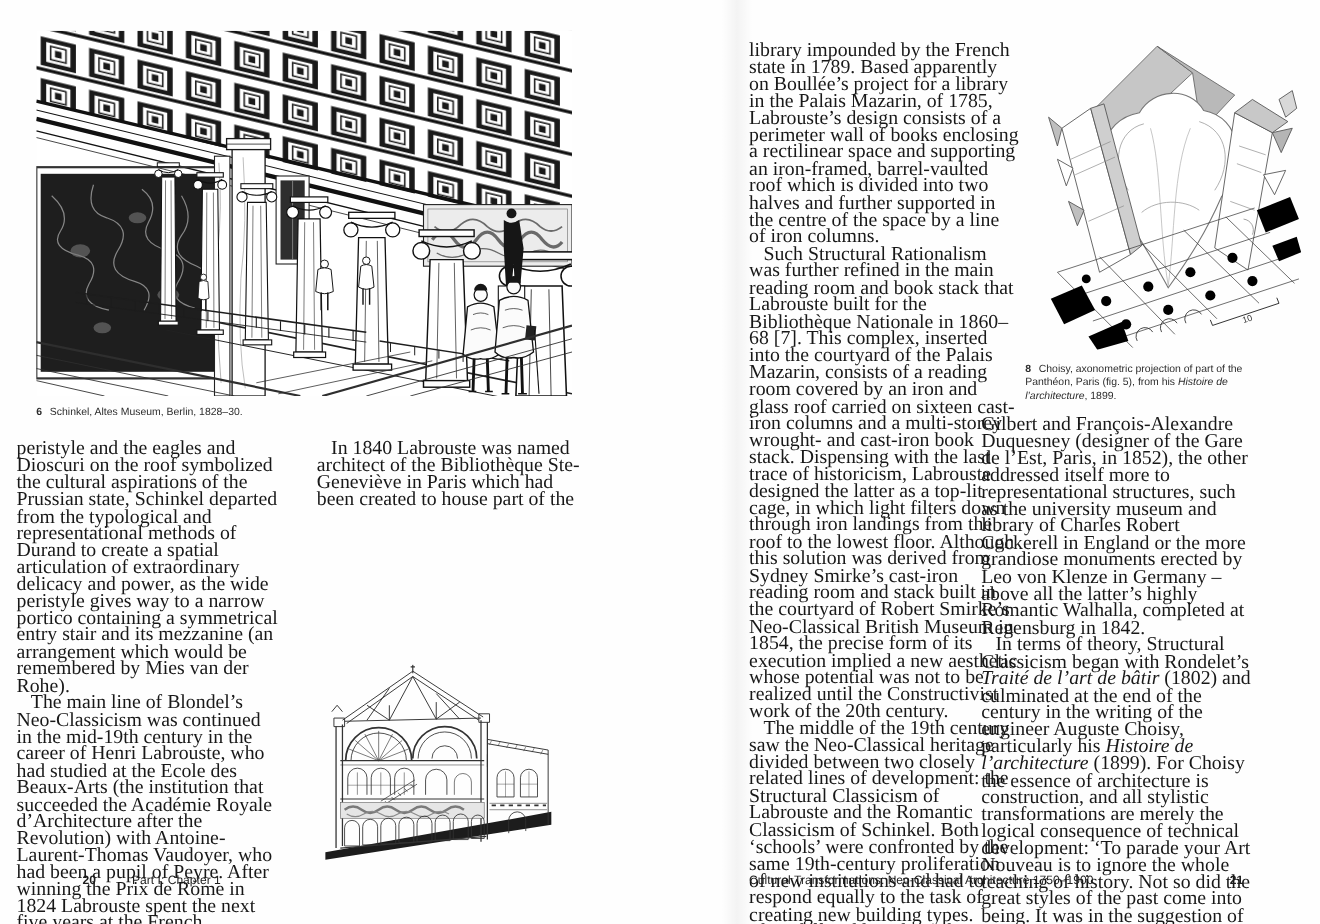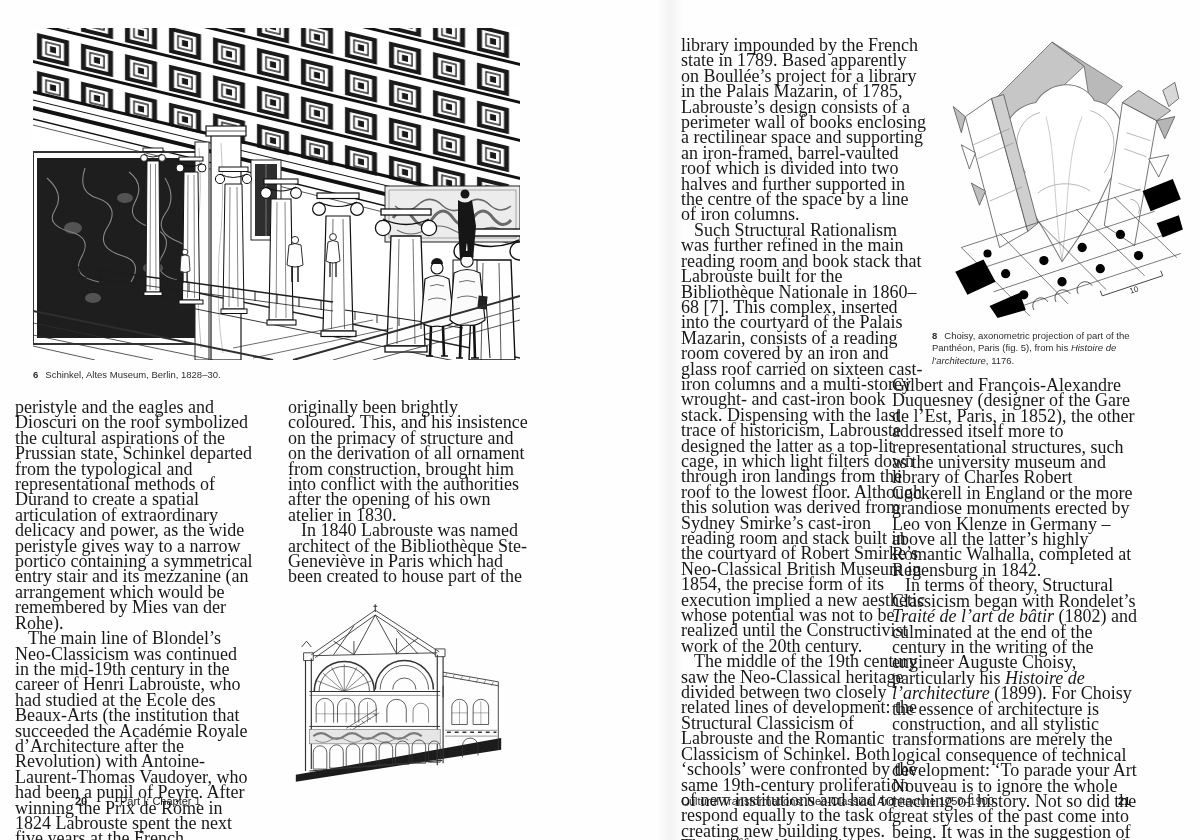--- a/index.html
+++ b/index.html
@@ -267,21 +267,20 @@
   <div class="caption" style="left:33px;top:369px;width:330px;">
     <span class="capnum">6</span><span>Schinkel, Altes Museum, Berlin, 1828–30.</span>
   </div>
 
   <div class="bodycol" style="left:15px;top:400px;width:240px;">
     <p>peristyle and the eagles and Dioscuri on the roof symbolized the cultural aspirations of the Prussian state, Schinkel departed from the typological and representational methods of Durand to create a spatial articulation of extraordinary delicacy and power, as the wide peristyle gives way to a narrow portico containing a symmetrical entry stair and its mezzanine (an arrangement which would be remembered by Mies van der Rohe).</p>
     <p class="indent">The main line of Blondel’s Neo-Classicism was continued in the mid-19th century in the career of Henri Labrouste, who had studied at the Ecole des Beaux-Arts (the institution that succeeded the Académie Royale d’Architecture after the Revolution) with Antoine-Laurent-Thomas Vaudoyer, who had been a pupil of Peyre. After winning the Prix de Rome in 1824 Labrouste spent the next five years at the French Academy, devoting much of his time in Italy to a study of the Greek temples at Paestum. Inspired by the work of Jakob-Ignaz Hittorff, Labrouste was among the first to argue that such structures had</p>
   </div>
 
   <div class="bodycol" style="left:288px;top:400px;width:240px;">
-    <p>originally been brightly coloured. This, and his insistence on the primacy of structure and on the derivation of all ornament from construction, brought him into conflict with the authorities after the opening of his own atelier in 1830.</p>
     <p class="indent">In 1840 Labrouste was named architect of the Bibliothèque Ste-Geneviève in Paris which had been created to house part of the</p>
   </div>
 
 
   <div class="figure" style="left:290px;top:604px;width:218px;height:178px;">
     <svg viewBox="0 0 225 183" width="218" height="178">
 
       <path d="M6,176 L218,138 L218,150 L6,183 Z" fill="#1c1c1c"></path>
       <g stroke="#333" fill="none">
 
@@ -440,21 +439,21 @@
         <g stroke="#333" stroke-width="0.9">
           <path d="M168,262 L228,242"></path>
           <path d="M168,262 l-2,-5 M228,242 l-2,-5"></path>
           <text x="196" y="260" font-family="Liberation Sans, sans-serif" font-size="8" fill="#333" stroke="none" transform="rotate(-18 196 260)">10</text>
         </g>
       </g>
     </svg>
   </div>
 
   <div class="caption" style="left:932px;top:330px;width:240px;">
-    <span class="capnum">8</span><span>Choisy, axonometric projection of part of the Panthéon, Paris (fig. 5), from his </span><span class="it">Histoire de l’architecture</span><span>, 1176.</span>
+    <span class="capnum">8</span><span>Choisy, axonometric projection of part of the Panthéon, Paris (fig. 5), from his </span><span class="it">Histoire de l’architecture</span><span>, 1899.</span>
   </div>
 
   <div class="bodycol" style="left:892px;top:378px;width:246px;">
     <p>Gilbert and François-Alexandre Duquesney (designer of the Gare de l’Est, Paris, in 1852), the other addressed itself more to representational structures, such as the university museum and library of Charles Robert Cockerell in England or the more grandiose monuments erected by Leo von Klenze in Germany – above all the latter’s highly Romantic Walhalla, completed at Regensburg in 1842.</p>
     <p class="indent"><span>In terms of theory, Structural Classicism began with Rondelet’s </span><span class="it">Traité de l’art de bâtir</span><span> (1802) and culminated at the end of the century in the writing of the engineer Auguste Choisy, particularly his </span><span class="it">Histoire de l’architecture</span><span> (1899). For Choisy the essence of architecture is construction, and all stylistic transformations are merely the logical consequence of technical development: ‘To parade your Art Nouveau is to ignore the whole teaching of history. Not so did the great styles of the past come into being. It was in the suggestion of construction that the architect of the great artistic ages found his truest inspiration.’ Choisy illustrated the structural determination of his </span><span class="it">Histoire</span><span> with axonometric projections [8] which revealed</span></p>
   </div>
 
   <div class="footer-item" style="left:681px;">Cultural Transformations: Neo-Classical Architecture 1750–1900</div>
   <div class="footer-item pagenum" style="left:1118px;">21</div>
 

